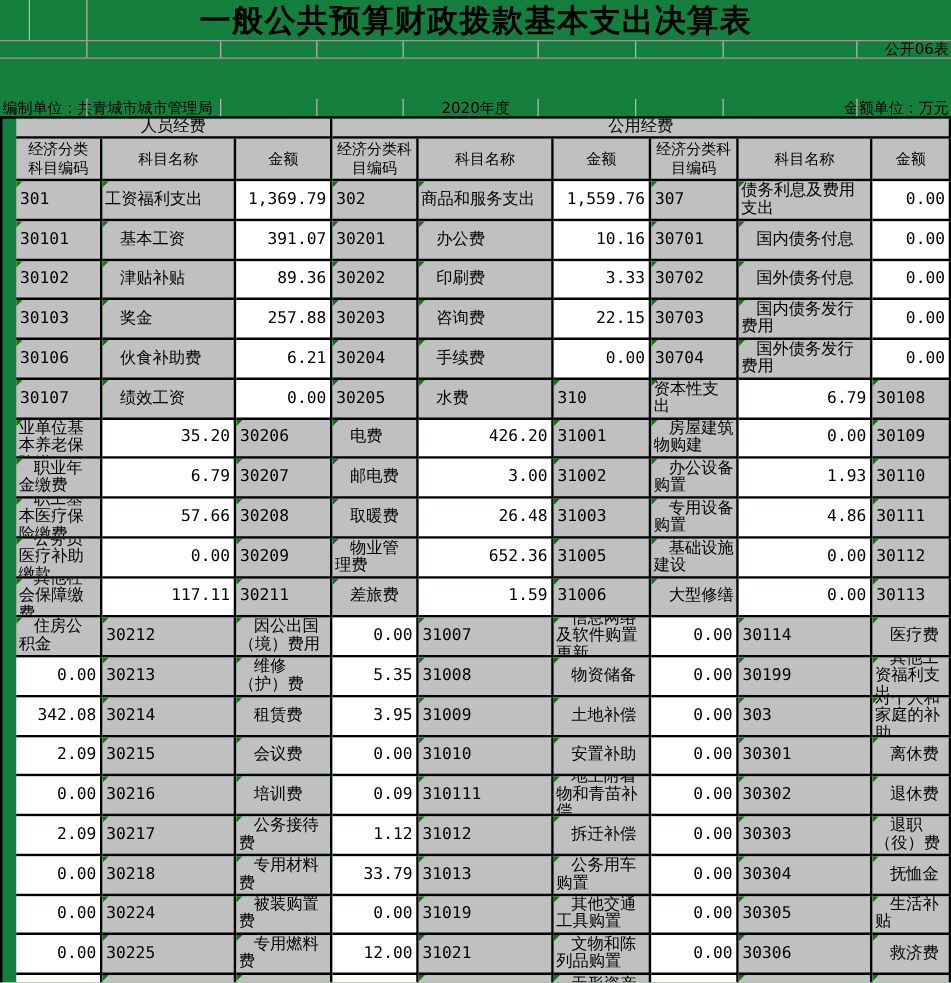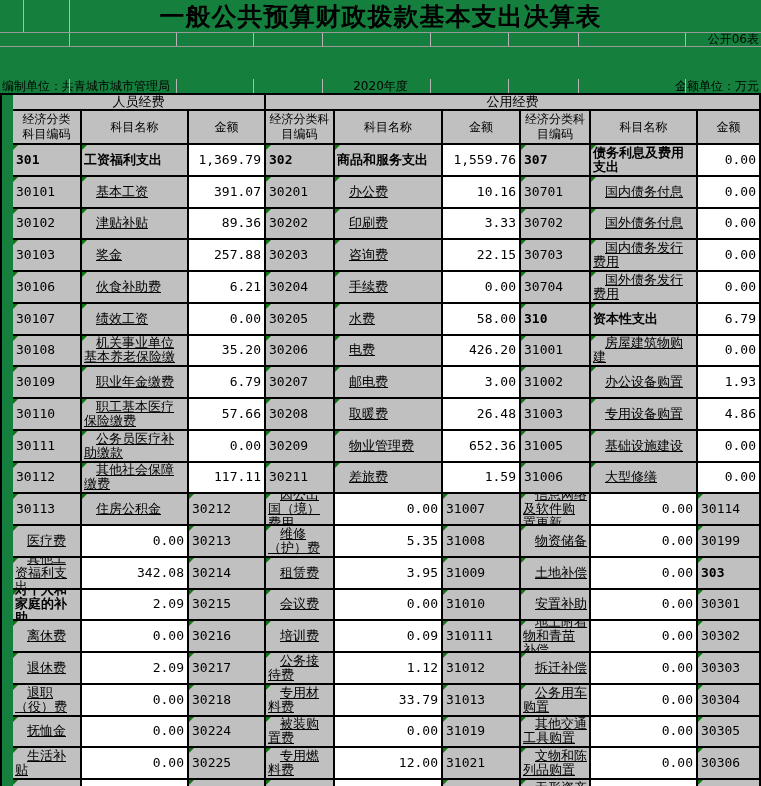--- a/index.html
+++ b/index.html
@@ -48,22 +48,22 @@
   }
   .gray { background:var(--gray,#C0C0C0); }
   .white { background:#fff; }
   .ghdr { grid-column:1 / 4; justify-content:center; font-size:13px; }
   .ghdr2 { grid-column:4 / 10; }
   .hdr { justify-content:center; text-align:center; font-size:12px; line-height:15px; }
   .hdr .txt { white-space:pre-line; }
   .code { font-family:"DejaVu Sans Mono", monospace; padding-left:3px; }
   .name { padding:0 2px; }
   .name .txt { display:block; width:100%; }
-  .name.sub .txt { text-indent:12px;text-decoration:underline; }
-  .bold { font-weight:bold; }
+  .name.sub .txt { text-indent:12px; }
+  .bold { font-weight:normal; }
   .amt { justify-content:flex-end; font-family:"DejaVu Sans Mono", monospace; padding-right:3px; }
   .sliver { border-bottom:none; }
   .tri {
     position:absolute; top:0; left:0; width:0; height:0;
     border-top:5px solid var(--green,#0E760E);
     border-right:5px solid transparent;
   }
 </style>
 </head>
 <body>
@@ -318,23 +318,20 @@
         <span class="txt">0.00</span>
       </div>
       <div class="cell gray code">
         <span class="tri"></span>
         <span class="txt">30205</span>
       </div>
       <div class="cell gray name sub">
         <span class="tri"></span>
         <span class="txt">水费</span>
       </div>
-      <div class="cell white amt">
-        <span class="txt">58.00</span>
-      </div>
       <div class="cell gray code bold">
         <span class="tri"></span>
         <span class="txt">310</span>
       </div>
       <div class="cell gray name bold">
         <span class="tri"></span>
         <span class="txt">资本性支出</span>
       </div>
       <div class="cell white amt">
         <span class="txt">6.79</span>

